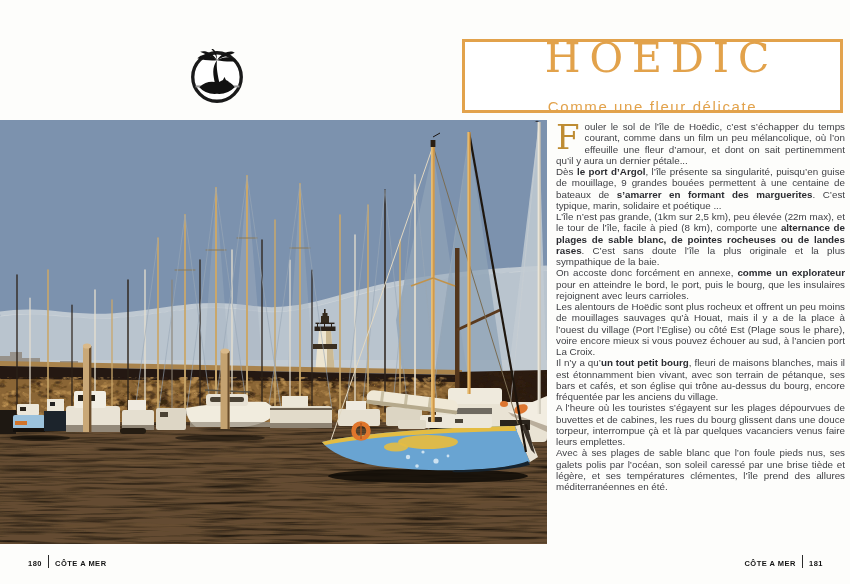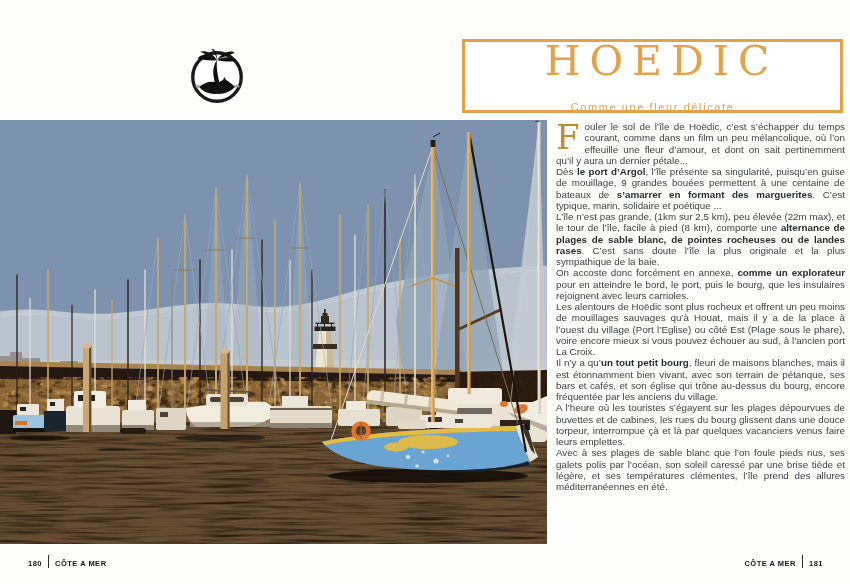--- a/index.html
+++ b/index.html
@@ -14,21 +14,21 @@
     position:absolute;left:462px;top:39px;width:381px;height:74px;
     border:3px solid var(--accent);box-sizing:border-box;background:#fff;
     text-align:center;display:flex;flex-direction:column;justify-content:center;
   }
   .title-box h1{
     margin:0;font-family:"DejaVu Serif",serif;font-weight:400;
     font-size:41px;line-height:42px;letter-spacing:9px;padding-left:18px;
     color:var(--accent);
   }
   .title-box .subtitle{
-    margin-top:19px;font-size:11px;letter-spacing:1.6px;color:var(--accent);
+    margin-top:19px;font-size:15px;letter-spacing:1.6px;color:var(--accent);
   }
   .article{
     position:absolute;left:556px;top:121px;width:289px;
     font-size:9.8px;line-height:11.25px;text-align:justify;color:var(--text);
   }
   .article p{margin:0;}
   .article b{color:#2C2D32;}
   .dropcap{
     float:left;font-family:"DejaVu Serif",serif;font-size:34px;line-height:28px;
     color:var(--dropcap);padding:2px 5px 0 0;

